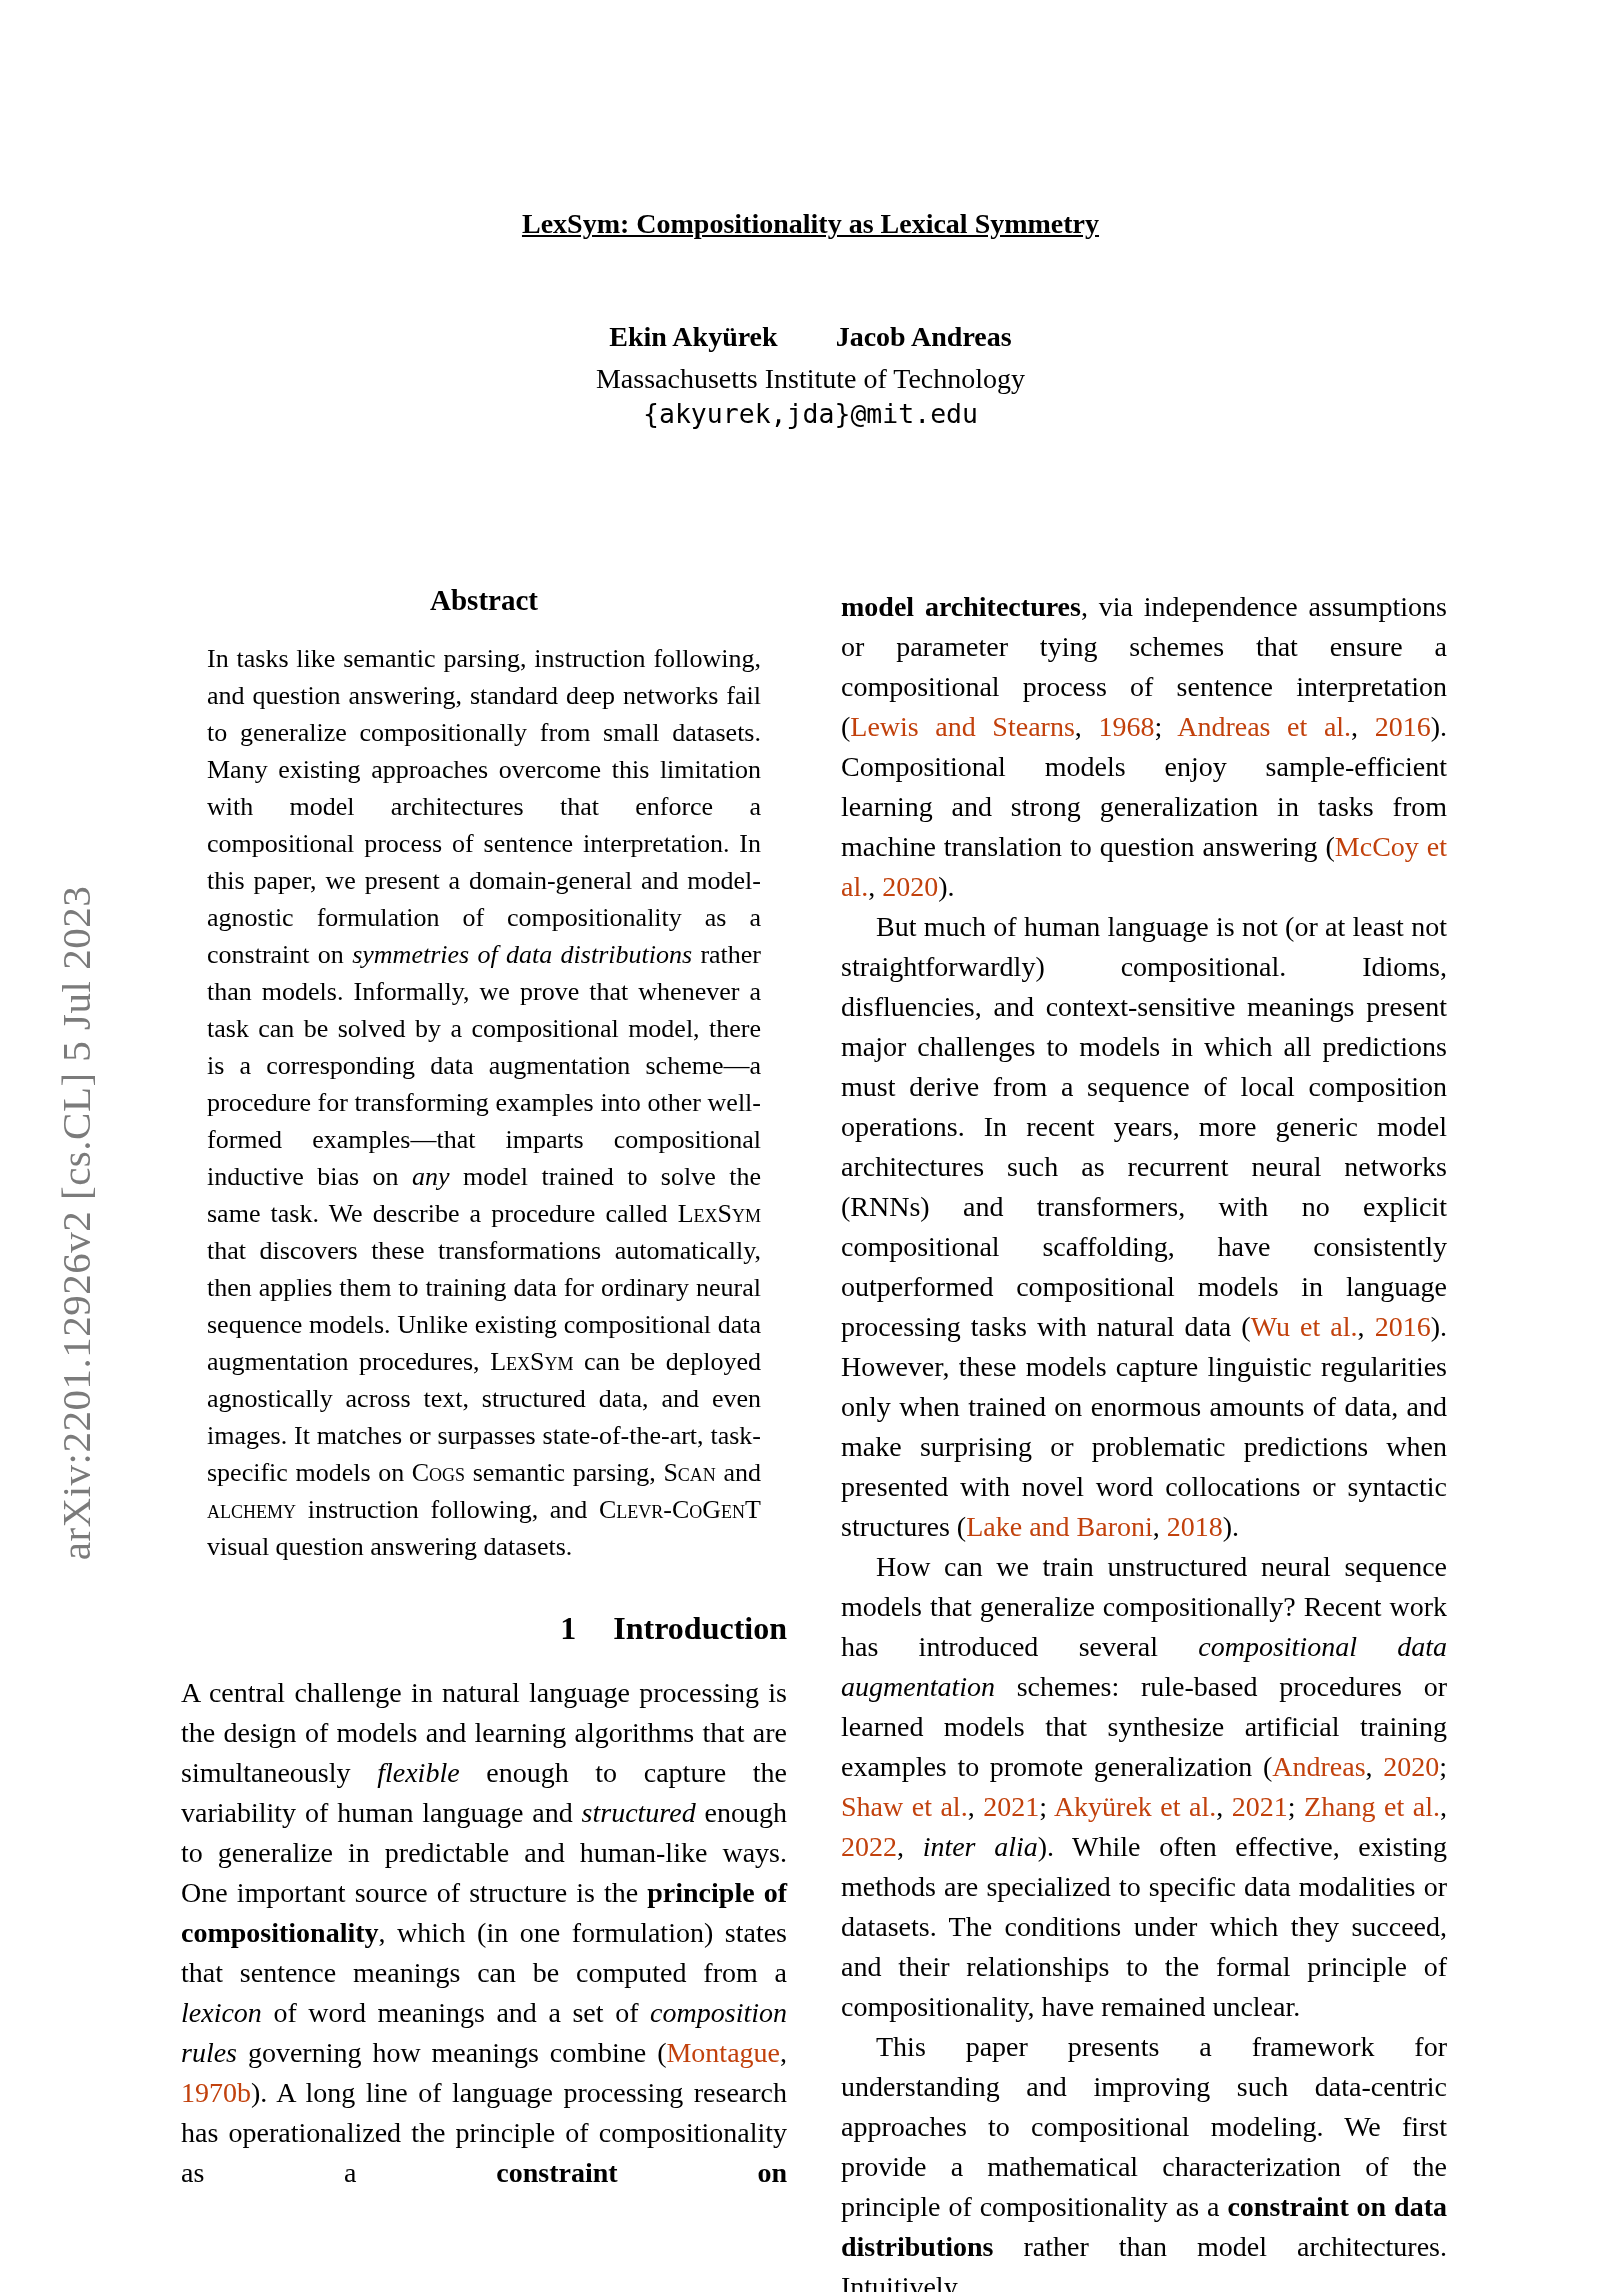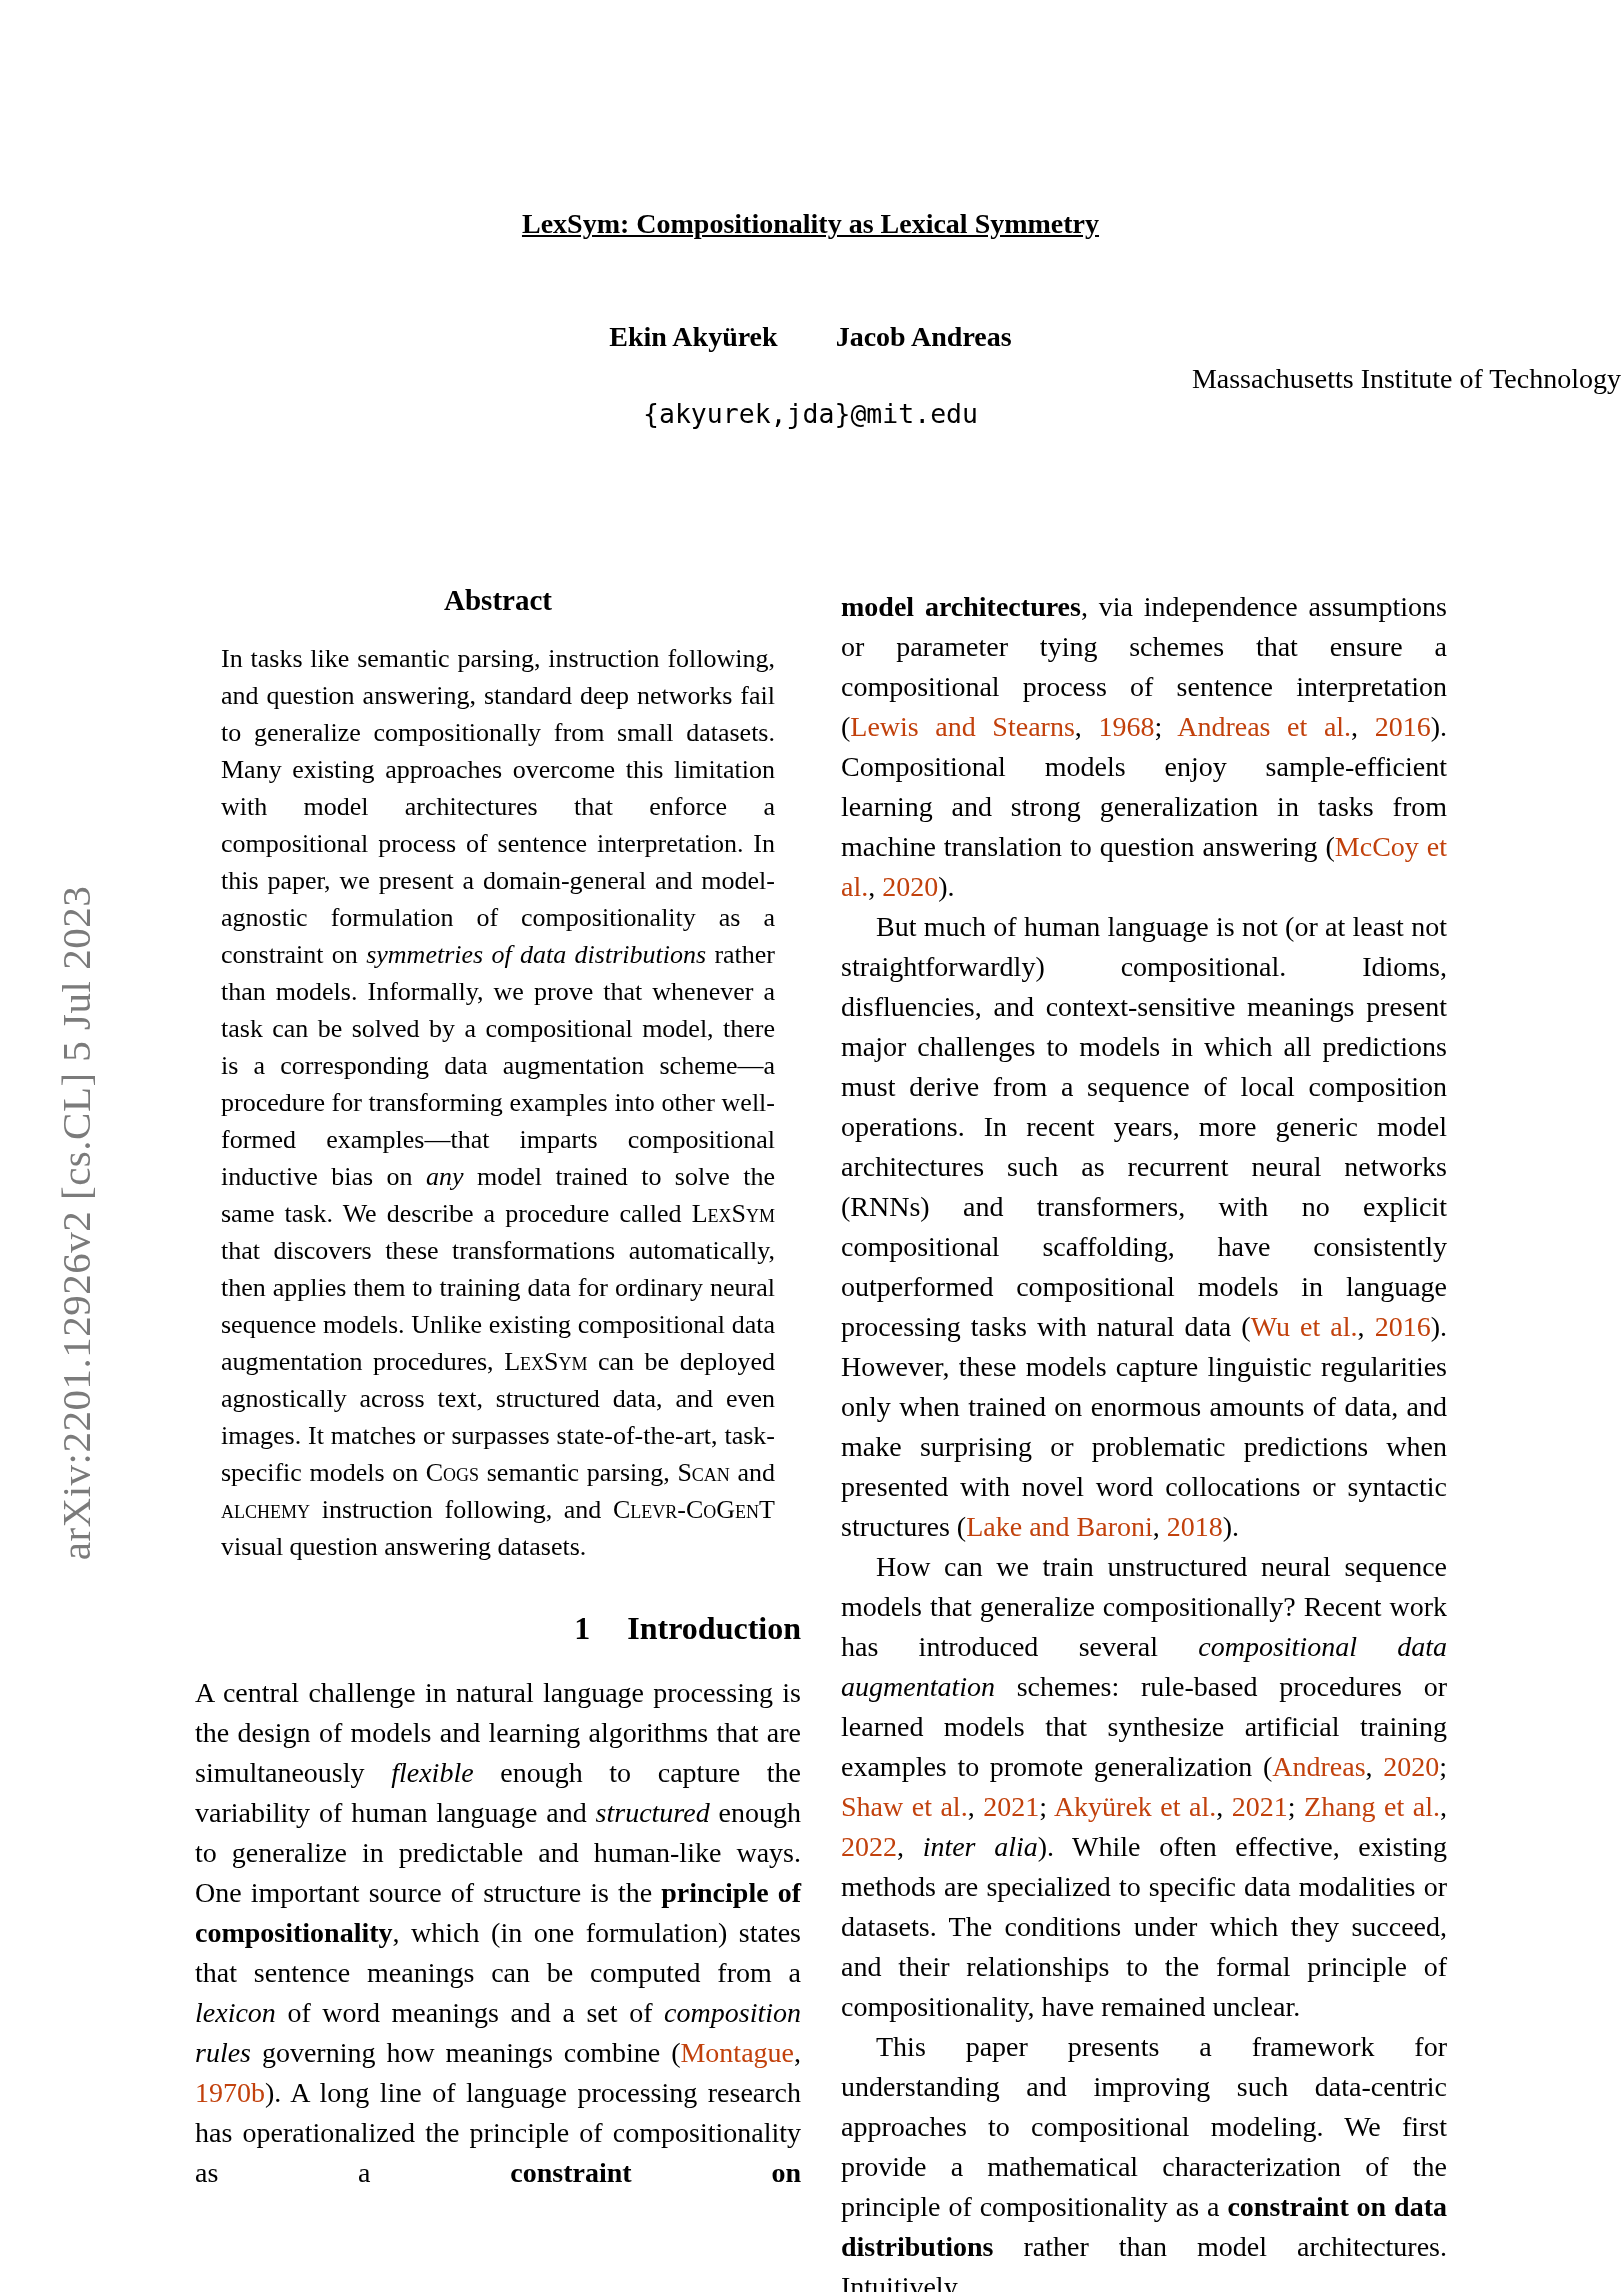--- a/index.html
+++ b/index.html
@@ -41,40 +41,40 @@
     text-align: center;
     font-size: 28px;
     font-weight: bold;
   }
   .author { margin: 0 25.5px; }
   .affiliation {
     position: absolute;
     top: 363px;
     left: 0;
     width: 100%;
-    text-align: right;
+    text-align: center;
     font-size: 28px;
   }
   .email {
     position: absolute;
     top: 398px;
     left: 0;
     width: 100%;
     text-align: center;
     font-family: "DejaVu Sans Mono", monospace;
     font-size: 26.5px;
   }
   .col {
     position: absolute;
     width: 606px;
     text-align: justify;
     font-size: 28px;
     line-height: 40px;
   }
-  .col-left  { left: 195px; top: 580px; }
+  .col-left  { left: 181px; top: 580px; }
   .col-right { left: 841px; top: 587px; }
   .abstract-heading {
     text-align: center;
     font-weight: bold;
     font-size: 29px;
     margin: 0 0 19.6px 0;
   }
   .abstract-body {
     margin: 0 26px;
     font-size: 26px;

